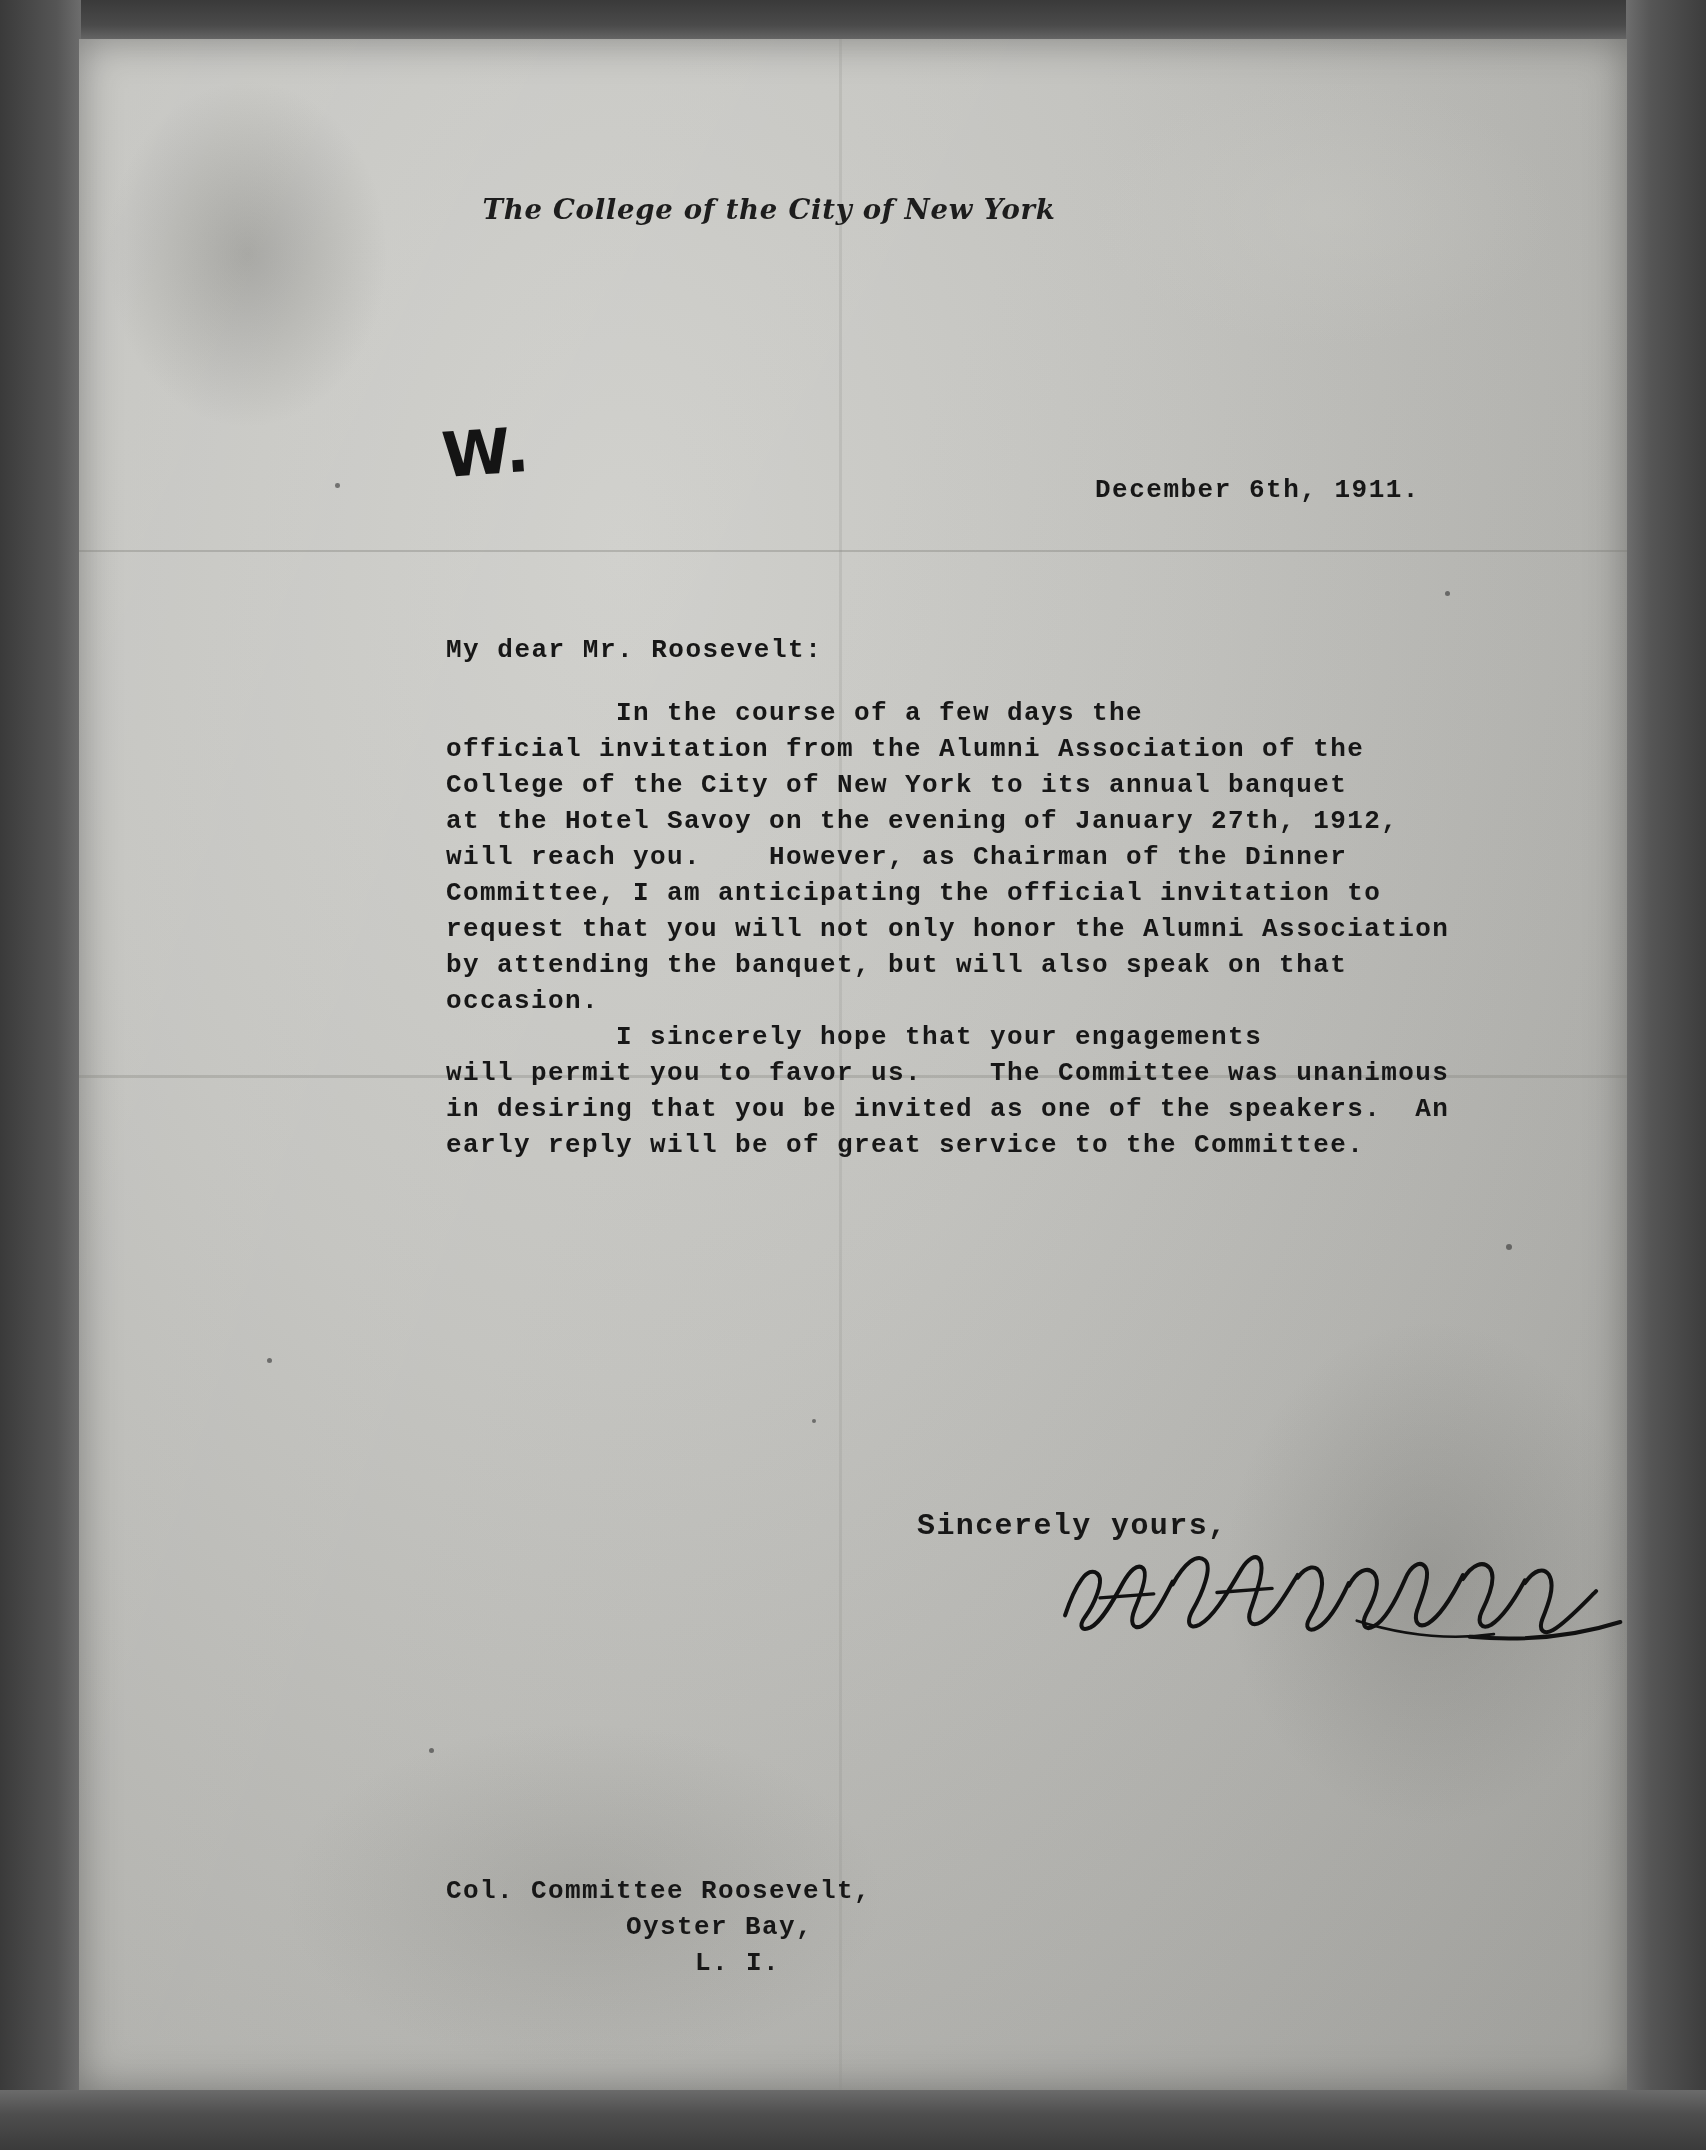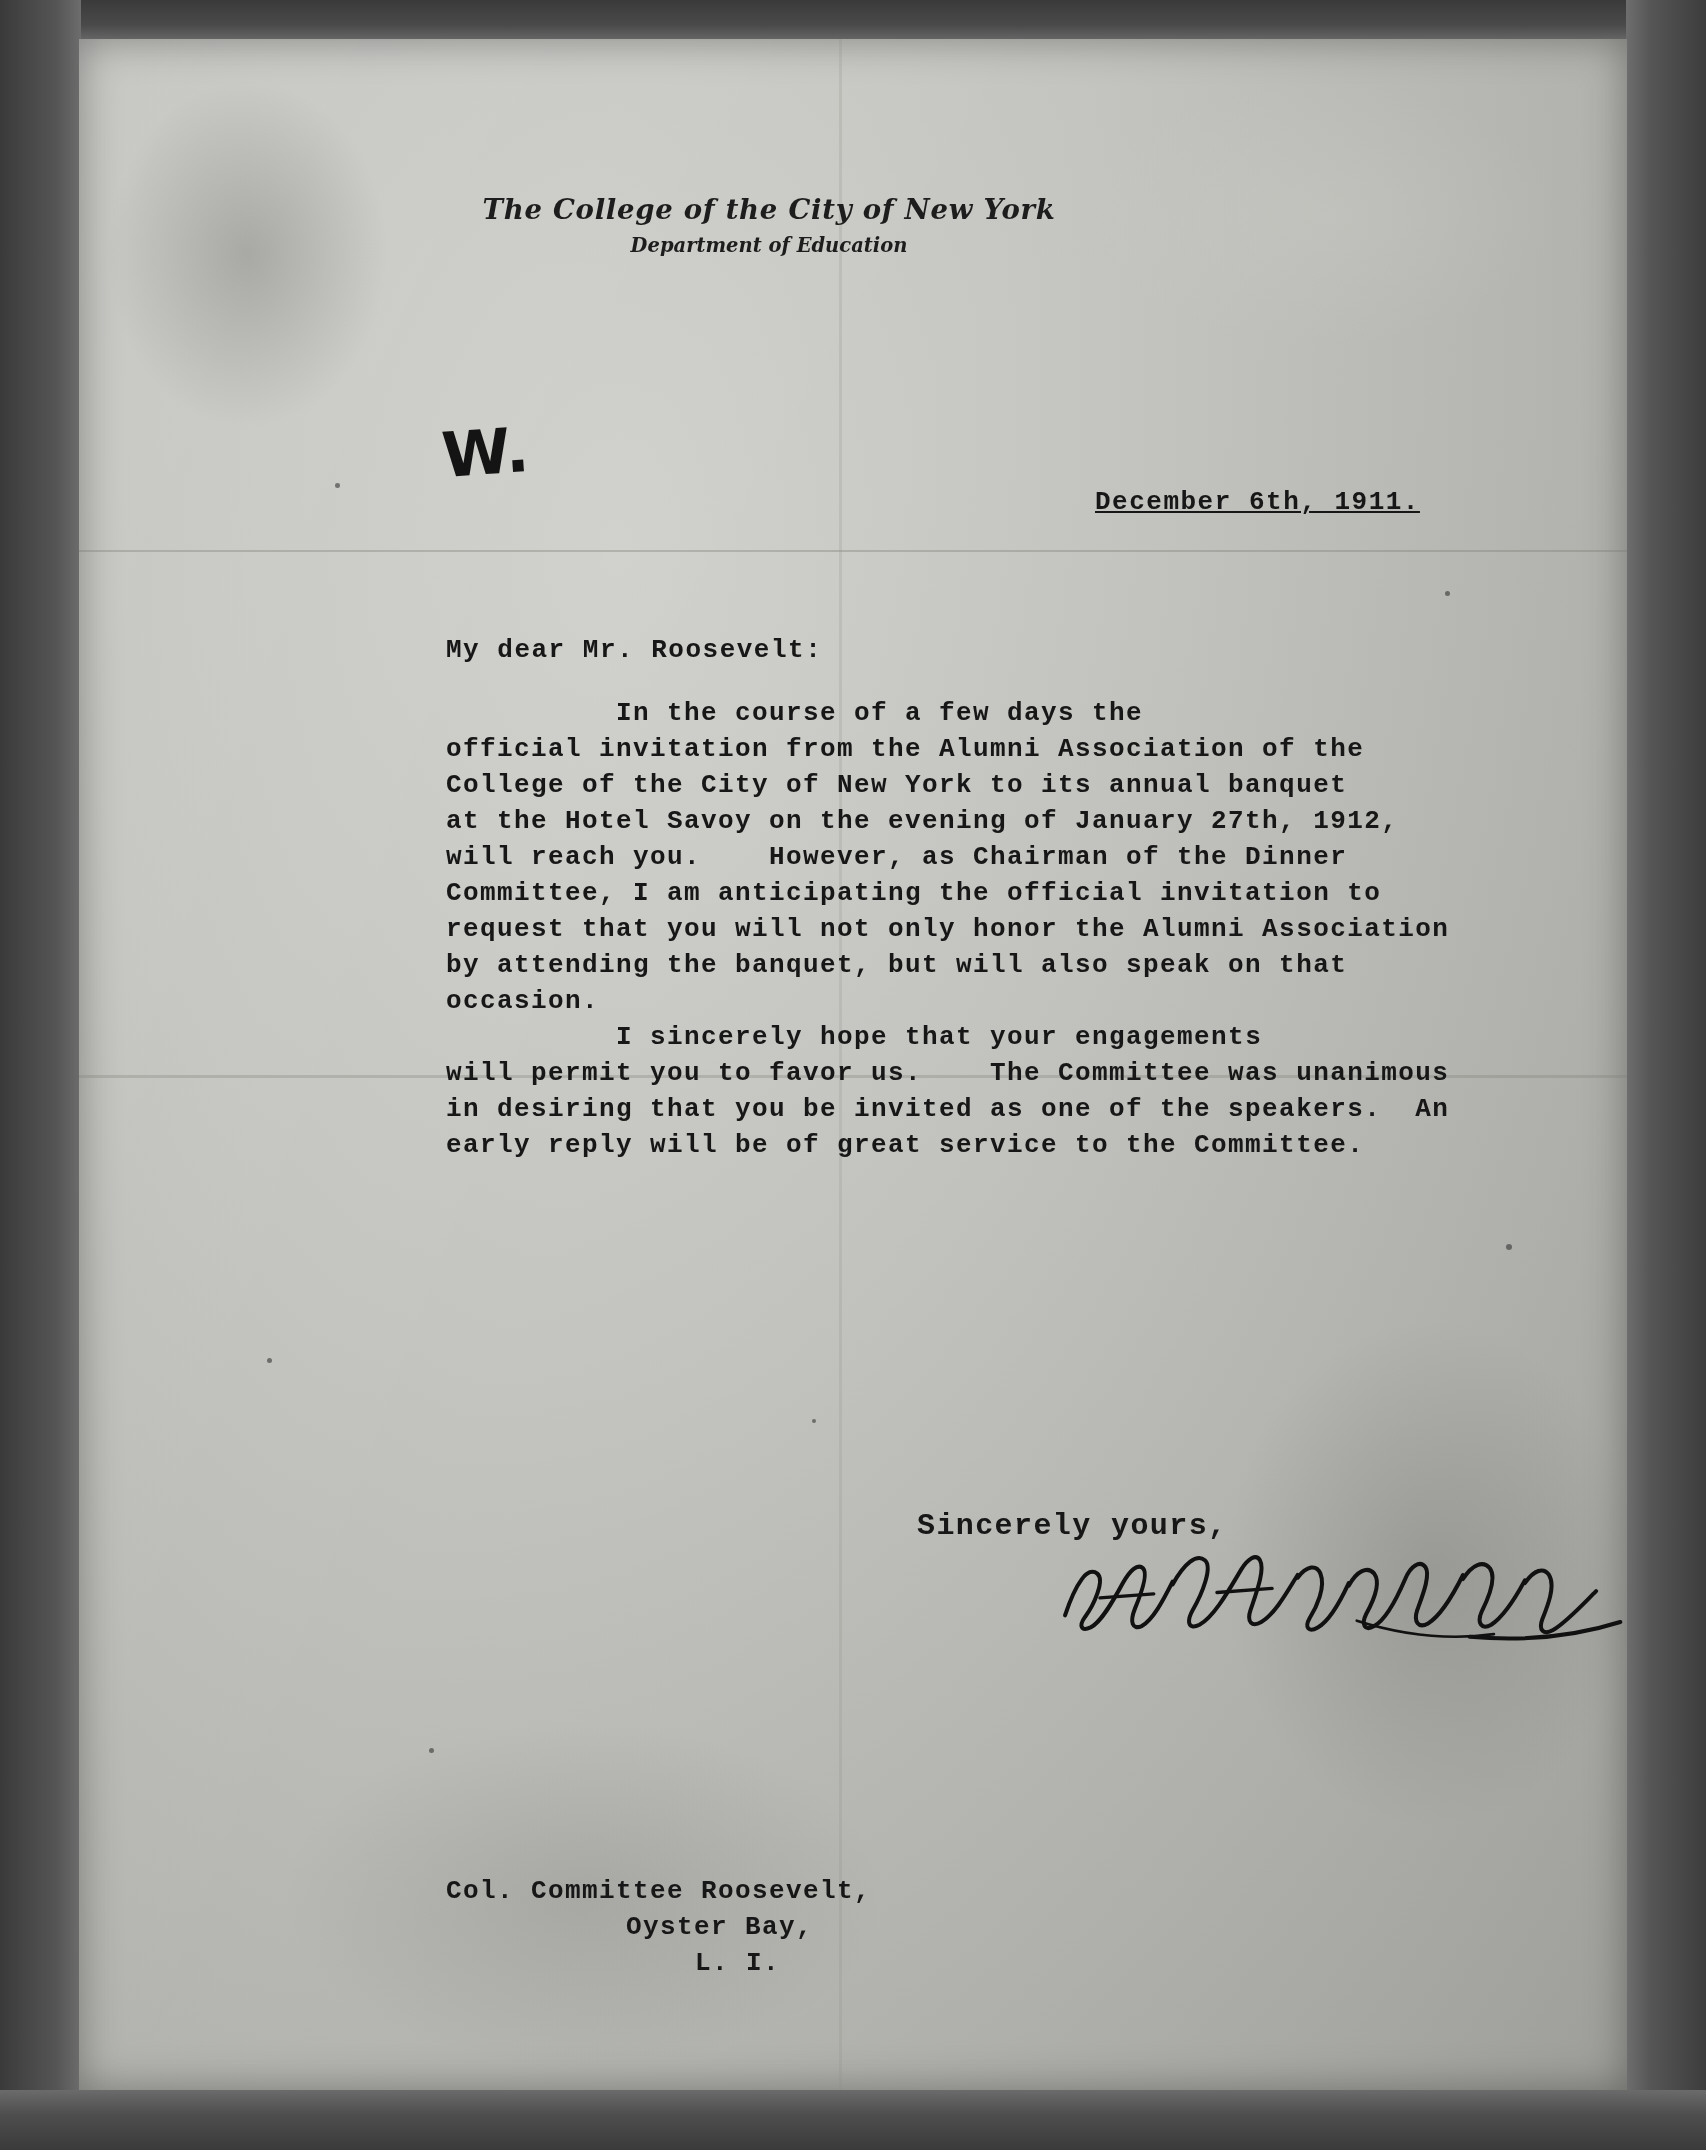--- a/index.html
+++ b/index.html
@@ -115,26 +115,25 @@
     font-size: 62px;
     font-weight: 700;
     color: #141414;
     transform: rotate(-4deg);
   }
 
   
   #date-line {
     position: absolute;
     left: 1016px;
-    top: 448px;
+    top: 436px;
     font-size: 26px;
     letter-spacing: 1.5px;
     color: #171717;
     font-weight: 700;
-    text-decoration: underline;
   }
 
   
   #salutation {
     position: absolute;
     left: 367px;
     top: 596px;
     font-size: 26px;
     letter-spacing: 1.5px;
     color: #171717;
@@ -224,21 +223,20 @@
 
     <div class="speck" style="left:256px;  top:444px;  width:4.7px;  height:4.7px;"></div>
     <div class="speck" style="left:1366px; top:552px;  width:5.4px;  height:5.4px;"></div>
     <div class="speck" style="left:1427px; top:1205px; width:6px;  height:6px;"></div>
     <div class="speck" style="left:188px;  top:1319px; width:5.4px;  height:5.4px;"></div>
     <div class="speck" style="left:350px;  top:1709px; width:5.4px;  height:5.4px;"></div>
     <div class="speck" style="left:733px; top:1380px; width:4px;  height:4px;"></div>
 
     <div id="letterhead">
       <div class="lh-line-1">The College of the City of New York</div>
-      <div class="lh-line-2">Department of Education</div>
     </div>
 
     <div id="hand-mark">W.</div>
 
     <div id="date-line">December 6th, 1911.</div>
 
     <div id="salutation">My dear Mr. Roosevelt:</div>
 
     <div id="body-text">          In the course of a few days the
 official invitation from the Alumni Association of the

